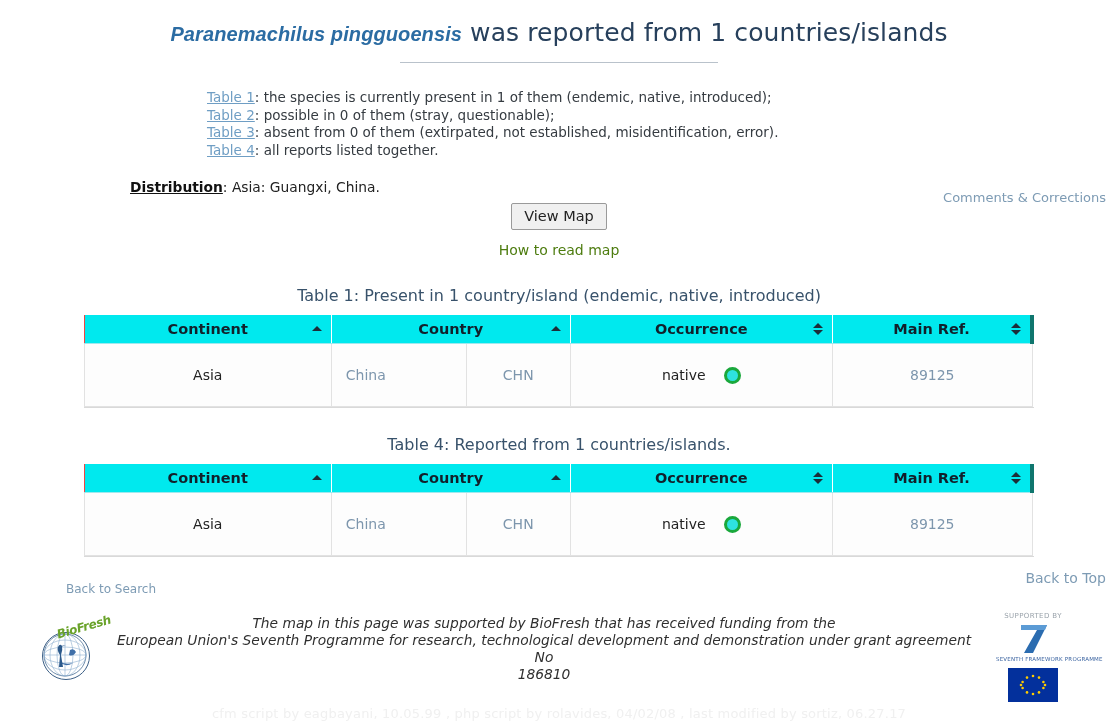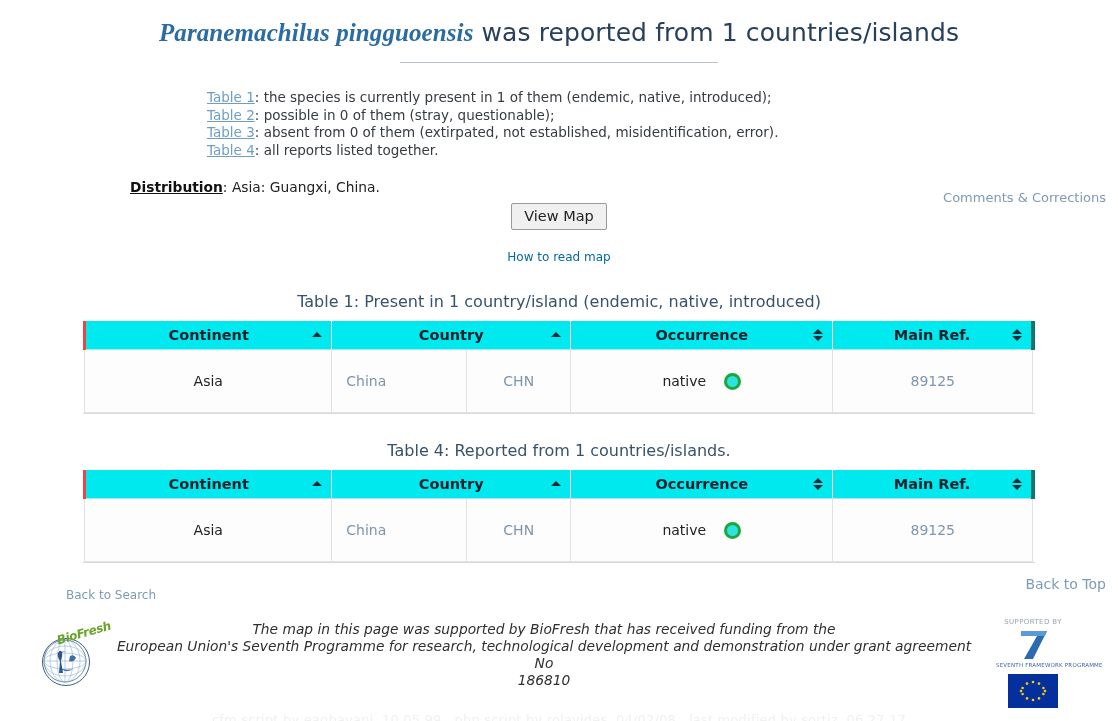--- a/index.html
+++ b/index.html
@@ -20,25 +20,25 @@
   
   .title-wrap { text-align: center; padding-top: 18px; }
   .title {
     font-size: 25px;
     color: #27405c;
     font-weight: normal;
     line-height: 1.2;
     letter-spacing: .1px;
   }
   .title .sciname {
-    font-family: Liberation Serif, serif;
+    font-family: Liberation Sans, sans-serif;
     font-style: italic;
     font-weight: bold;
     color: #2b6ca3;
-    font-size: 25px;
+    font-size: 20px;
   }
   .title-rule {
     width: 318px;
     height: 1px;
     background: #b9c2cb;
     margin: 14px auto 0 auto;
   }
 
   
   .legend {
@@ -79,23 +79,23 @@
     font-size: 14.5px;
     color: #222;
     background: #f0f0f0;
     border: 1px solid #9a9a9a;
     border-radius: 2px;
     padding: 4px 12px 5px 12px;
     cursor: pointer;
   }
   .howto-link {
     display: block;
-    margin-top: 20px;
-    font-size: 12px;
-    color: #0369a1;
+    margin-top: 12px;
+    font-size: 14px;
+    color: #4d7c0f;
     text-decoration: none;
   }
 
   
   .table-caption {
     text-align: center;
     font-size: 16px;
     color: #38526b;
     margin-top: 28px;
     margin-bottom: 10px;
@@ -116,21 +116,21 @@
     height: 28px;
     padding: 0 10px;
     position: relative;
     text-align: center;
     border-left: 1px solid #ffffff;
     border-right: 1px solid #ffffff;
     border-bottom: 1px solid #9fe9ee;
     white-space: nowrap;
     cursor: pointer;
   }
-  .dtable th:first-child { border-left: 3px solid #ef4444; }
+  .dtable th:first-child { border-left: 1px solid #ef4444; }
   .dtable th:last-child { border-right: 4px solid #0f766e; }
   .sort-ind {
     position: absolute;
     right: 9px;
     top: 50%;
     transform: translateY(-50%);
     width: 10px;
     height: 14px;
   }
   .sort-ind .up, .sort-ind .down {

